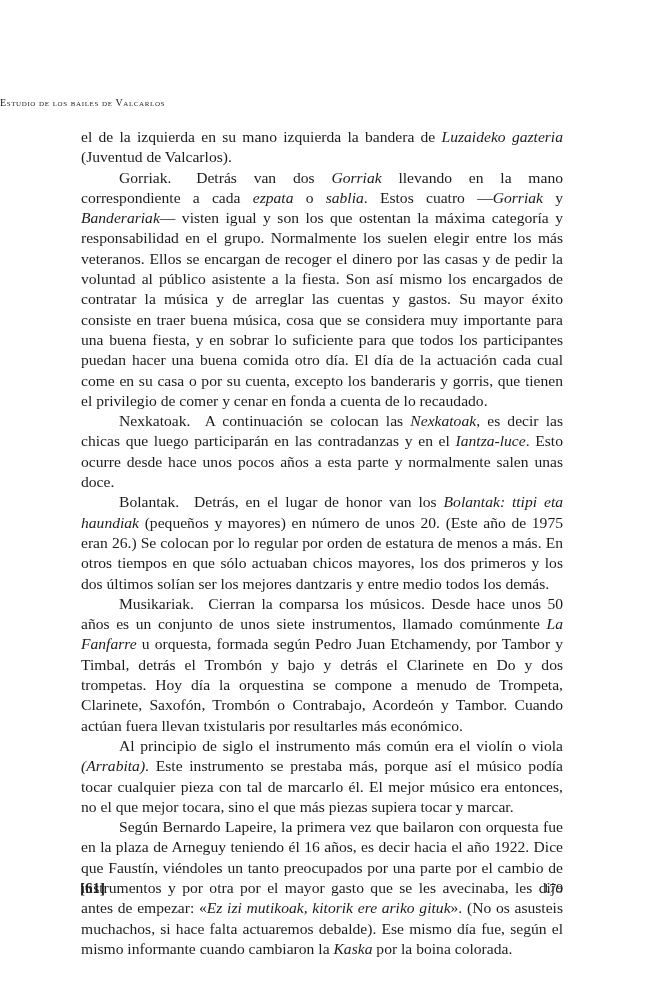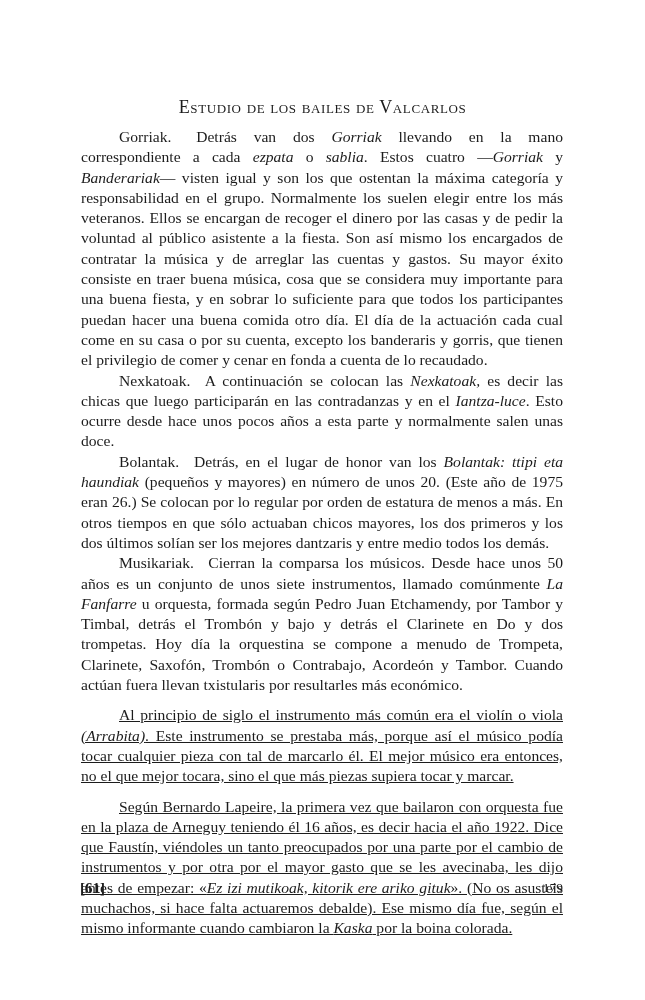--- a/index.html
+++ b/index.html
@@ -3,47 +3,48 @@
   <meta charset="utf-8">
   <style>
     html, body { margin: 0; padding: 0; background: #ffffff; }
     body {
       width: 645px; height: 1000px; position: relative; overflow: hidden;
       font-family: "Liberation Serif", "DejaVu Serif", serif;
       color: #1c1c1c;
     }
     .page-header {
       position: absolute; top: 97px; left: 0; width: 645px;
-      text-align: center; font-size: 18px; letter-spacing: 0.6px;
+      text-align: left; font-size: 10px; letter-spacing: 0.6px;
       font-variant: small-caps;
     }
     .body-text {
       position: absolute; left: 81px; top: 127px; width: 482px;
       font-size: 15.6px; line-height: 20.3px;
       text-align: justify; hyphens: manual;
     }
     .body-text p { margin: 0; text-indent: 0; }
     .body-text p.indent { text-indent: 38px; }
     .body-text p.gap { }
-    .body-text p.gap2 { margin-top: 10px; text-decoration: underline; }
+    .body-text p.gap2 { margin-top: 0; }
     .body-text em { font-style: italic; }
     .lead { margin-right: 8px; }
     .footer-left {
       position: absolute; top: 880px; left: 80px; font-size: 15px; font-weight: bold;
     }
     .footer-right {
       position: absolute; top: 880px; right: 82px; font-size: 13.5px; font-weight: normal;
     }
   </style>
 </head>
 <body>
 
 <div class="page-header">Estudio de los bailes de Valcarlos</div>
 
 <div class="body-text">
+  <p><span>el de la izquierda en su mano izquierda la bandera de </span><em>Luzaideko gazteria</em><span> (Juventud de Valcarlos).</span></p>
   <p class="indent"><span class="lead">Gorriak.</span> <span>Detrás van dos </span><em>Gorriak</em><span> llevando en la mano correspondiente a cada </span><em>ezpata</em><span> o </span><em>sablia</em><span>. Estos cuatro —</span><em>Gorriak</em><span> y </span><em>Banderariak</em><span>— visten igual y son los que ostentan la máxima categoría y responsabilidad en el grupo. Normalmente los suelen elegir entre los más veteranos. Ellos se encargan de recoger el dinero por las casas y de pedir la voluntad al público asistente a la fiesta. Son así mismo los encargados de contratar la música y de arreglar las cuentas y gastos. Su mayor éxito consiste en traer buena música, cosa que se considera muy importante para una buena fiesta, y en sobrar lo suficiente para que todos los participantes puedan hacer una buena comida otro día. El día de la actuación cada cual come en su casa o por su cuenta, excepto los banderaris y gorris, que tienen el privilegio de comer y cenar en fonda a cuenta de lo recaudado.</span></p>
   <p class="indent gap"><span class="lead">Nexkatoak.</span> <span>A continuación se colocan las </span><em>Nexkatoak,</em><span> es decir las chicas que luego participarán en las contradanzas y en el </span><em>Iantza-luce</em><span>. Esto ocurre desde hace unos pocos años a esta parte y normalmente salen unas doce.</span></p>
   <p class="indent gap"><span class="lead">Bolantak.</span> <span>Detrás, en el lugar de honor van los </span><em>Bolantak: ttipi eta haundiak</em><span> (pequeños y mayores) en número de unos 20. (Este año de 1975 eran 26.) Se colocan por lo regular por orden de estatura de menos a más. En otros tiempos en que sólo actuaban chicos mayores, los dos primeros y los dos últimos solían ser los mejores dantzaris y entre medio todos los demás.</span></p>
   <p class="indent gap"><span class="lead">Musikariak.</span> <span>Cierran la comparsa los músicos. Desde hace unos 50 años es un conjunto de unos siete instrumentos, llamado comúnmente </span><em>La Fanfarre</em><span> u orquesta, formada según Pedro Juan Etchamendy, por Tambor y Timbal, detrás el Trombón y bajo y detrás el Clarinete en Do y dos trompetas. Hoy día la orquestina se compone a menudo de Trompeta, Clarinete, Saxofón, Trombón o Contrabajo, Acordeón y Tambor. Cuando actúan fuera llevan txistularis por resultarles más económico.</span></p>
   <p class="indent gap2"><span>Al principio de siglo el instrumento más común era el violín o viola </span><em>(Arrabita)</em><span>. Este instrumento se prestaba más, porque así el músico podía tocar cualquier pieza con tal de marcarlo él. El mejor músico era entonces, no el que mejor tocara, sino el que más piezas supiera tocar y marcar.</span></p>
   <p class="indent gap2"><span>Según Bernardo Lapeire, la primera vez que bailaron con orquesta fue en la plaza de Arneguy teniendo él 16 años, es decir hacia el año 1922. Dice que Faustín, viéndoles un tanto preocupados por una parte por el cambio de instrumentos y por otra por el mayor gasto que se les avecinaba, les dijo antes de empezar: «</span><em>Ez izi mutikoak, kitorik ere ariko gituk</em><span>». (No os asusteis muchachos, si hace falta actuaremos debalde). Ese mismo día fue, según el mismo informante cuando cambiaron la </span><em>Kaska</em><span> por la boina colorada.</span></p>
 </div>
 
 <div class="footer-left">[61]</div>
 <div class="footer-right">179</div>

